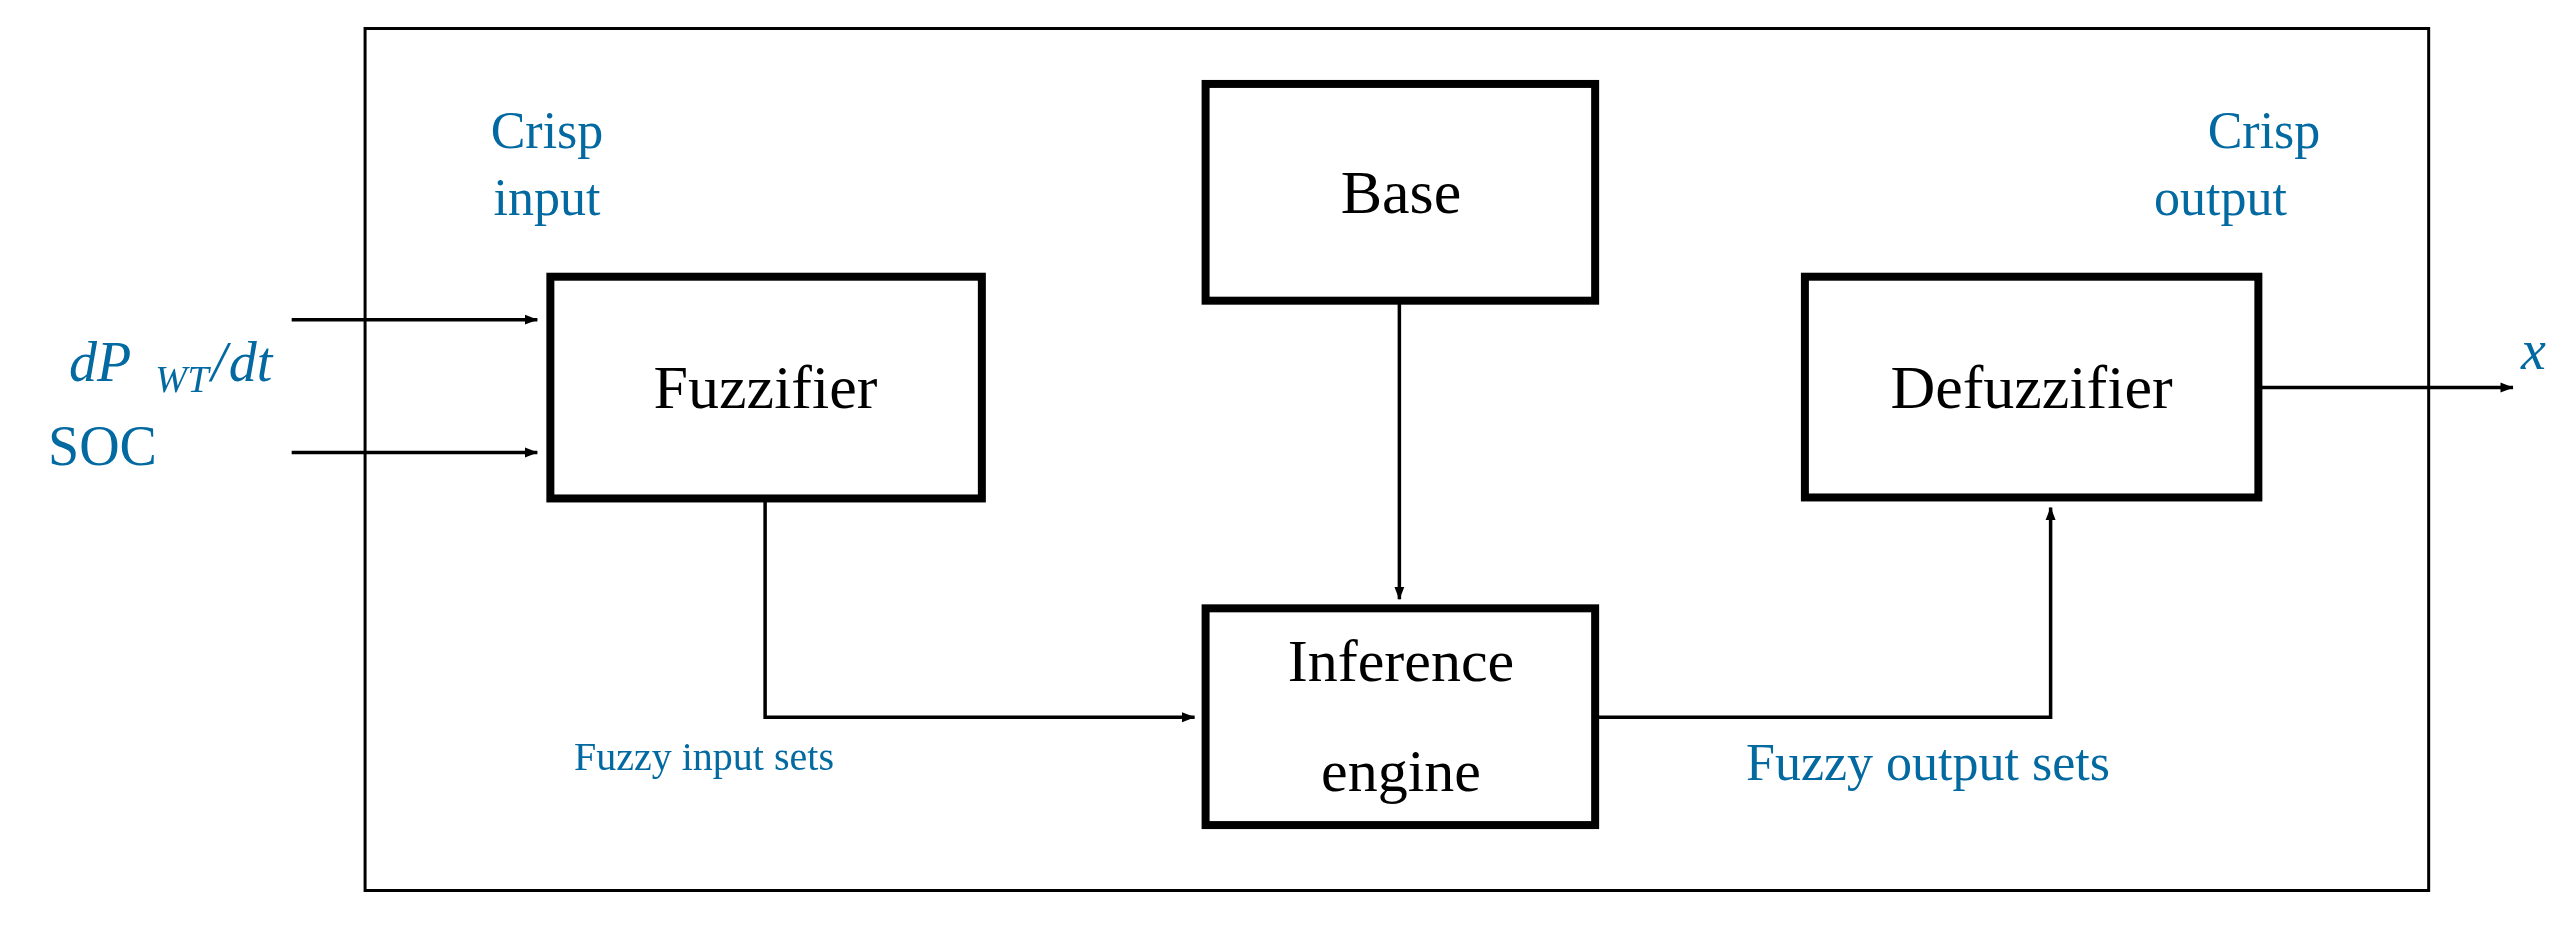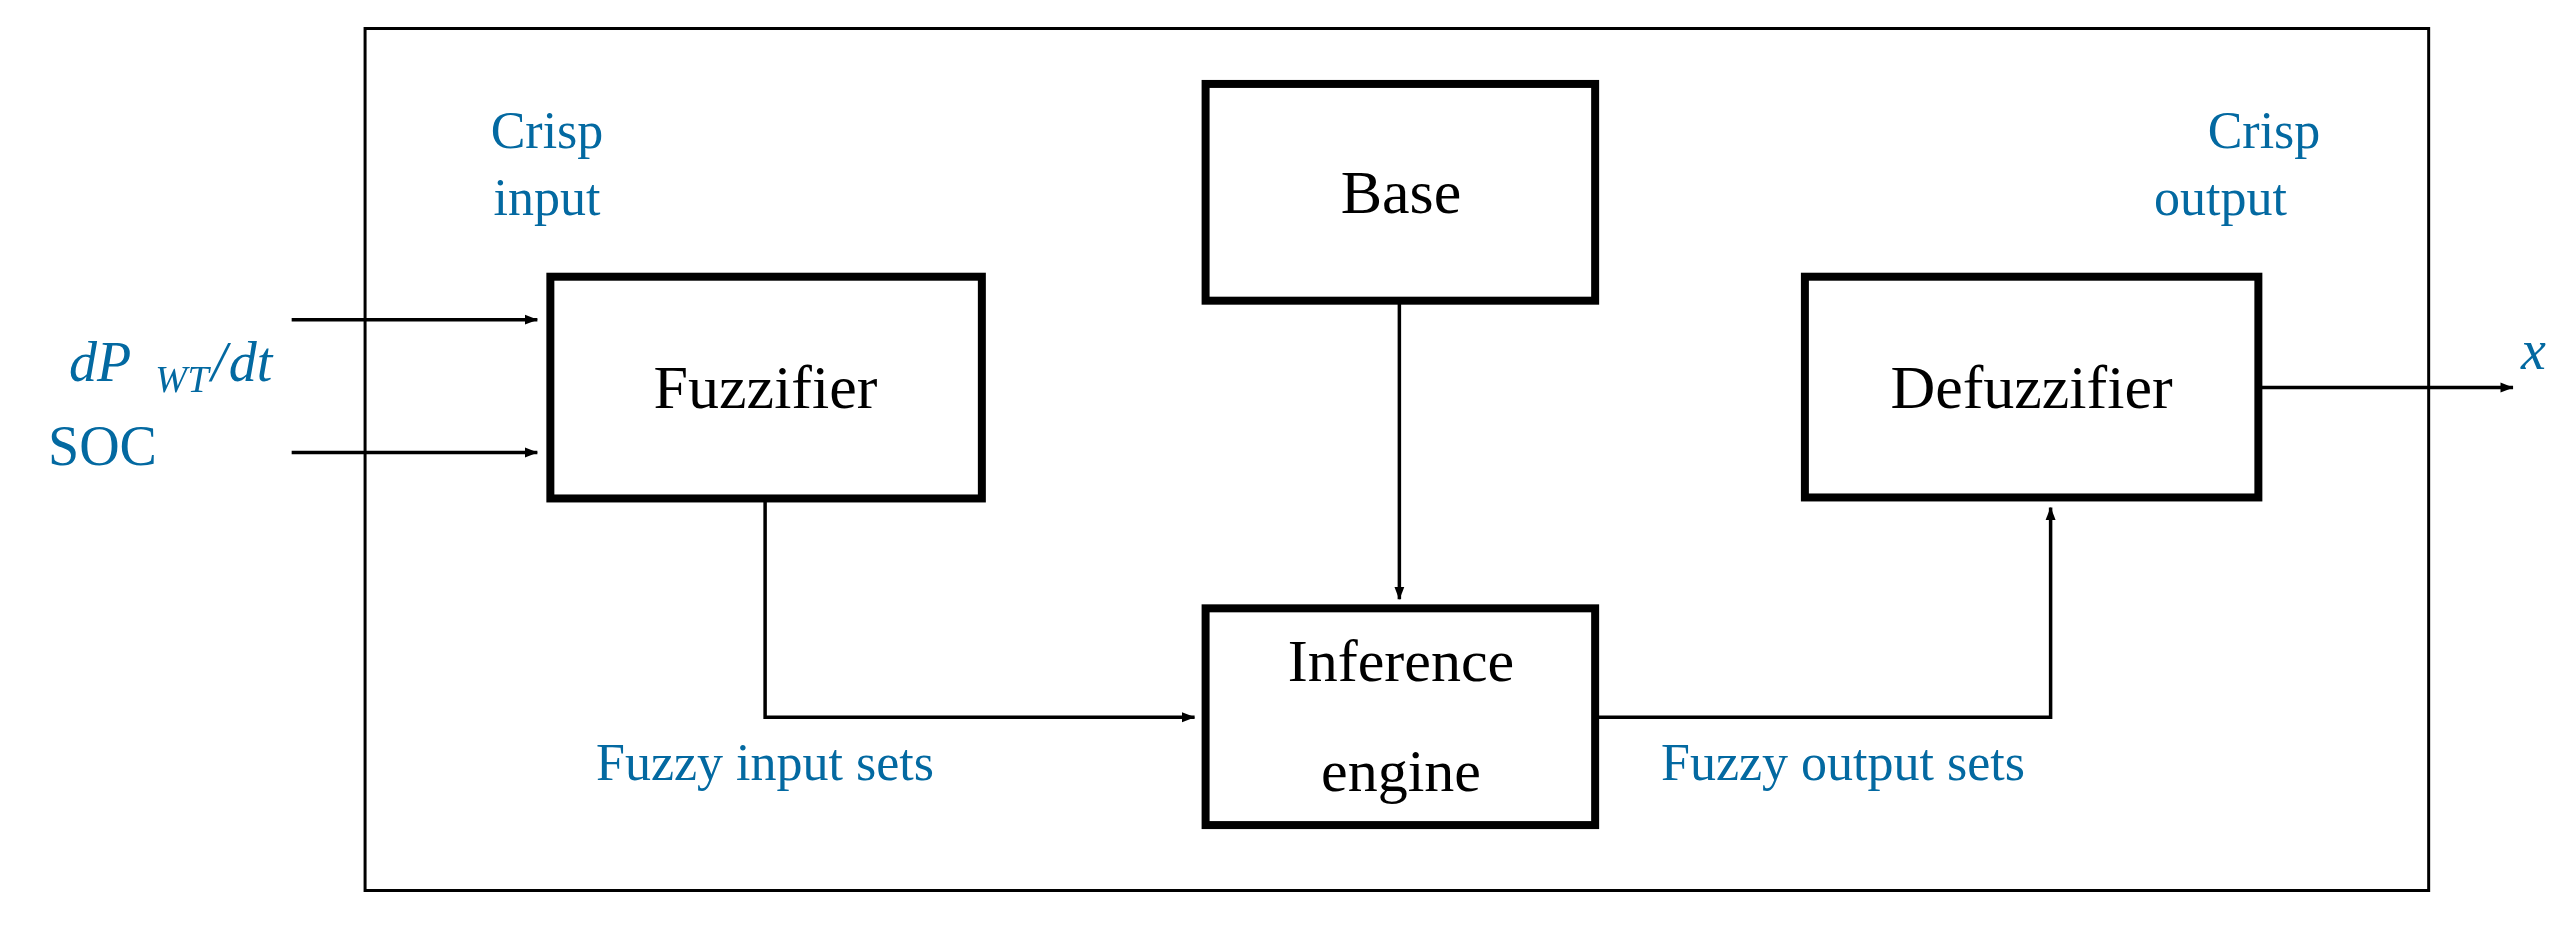--- a/index.html
+++ b/index.html
@@ -110,23 +110,23 @@
   <div class="box-label" style="left:1805px; top:277px; width:453px; height:221px; font-size:62px;">
     <span>Defuzzifier</span>
   </div>
 
   <div class="lbl" style="left:437px; top:105px; width:220px; text-align:center; font-size:52px;">Crisp</div>
   <div class="lbl" style="left:437px; top:172px; width:220px; text-align:center; font-size:52px;">input</div>
 
   <div class="lbl" style="left:2154px; top:105px; width:220px; text-align:center; font-size:52px;">Crisp</div>
   <div class="lbl" style="left:2154px; top:172px; width:220px; font-size:52px;">output</div>
 
-  <div class="lbl" style="left:596px; top:737px; font-size:52px;">Fuzzy input sets</div>
+  <div class="lbl" style="left:574px; top:737px; font-size:40px;">Fuzzy input sets</div>
 
-  <div class="lbl" style="left:1661px; top:737px; font-size:52px;">Fuzzy output sets</div>
+  <div class="lbl" style="left:1746px; top:737px; font-size:52px;">Fuzzy output sets</div>
 
   <div class="lbl" style="left:13px; top:278px; font-size:56px;">
     <span class="ital">dP</span><span class="sub">WT</span><span class="slash">/</span><span class="ital">dt</span>
   </div>
 
   <div class="lbl" style="left:48px; top:418px; font-size:56px;">SOC</div>
 
   <div class="lbl ital" style="left:2521px; top:322px; font-size:56px;">x</div>
 
 </div>

